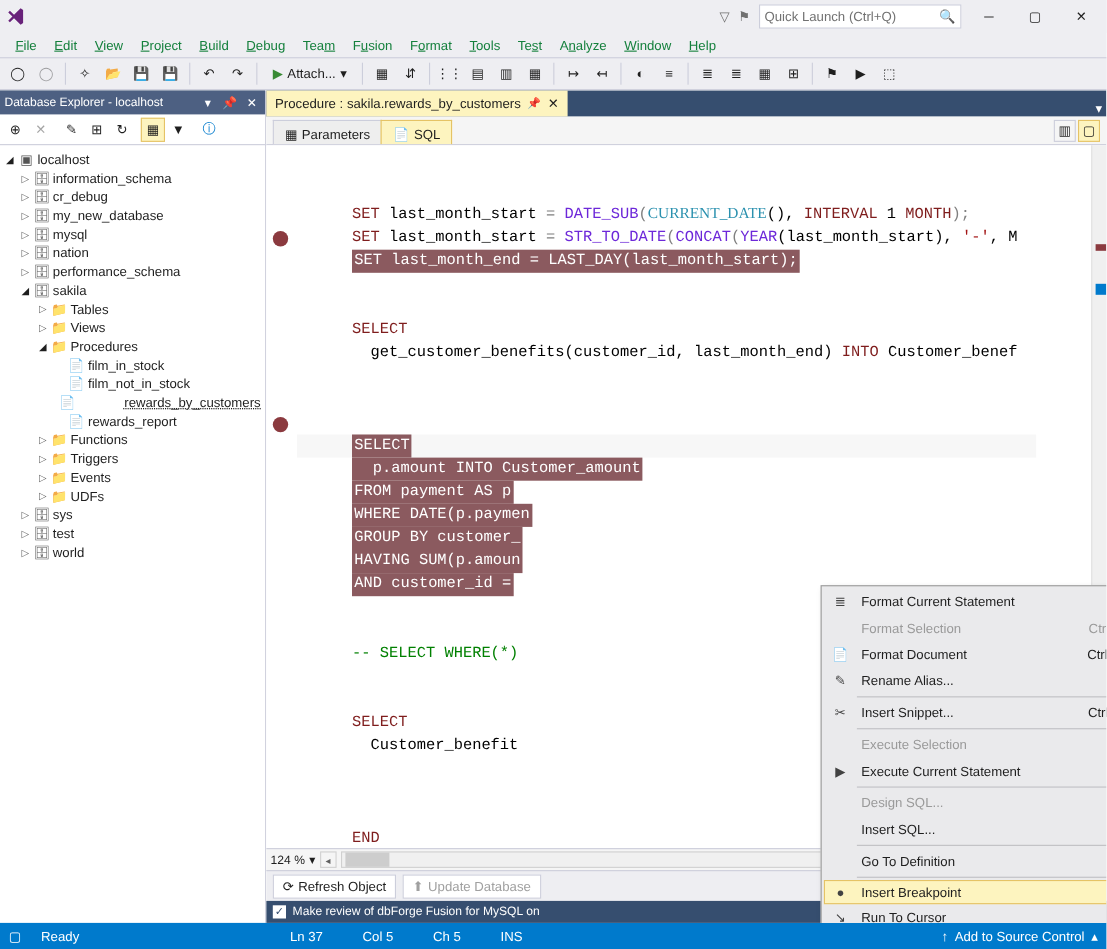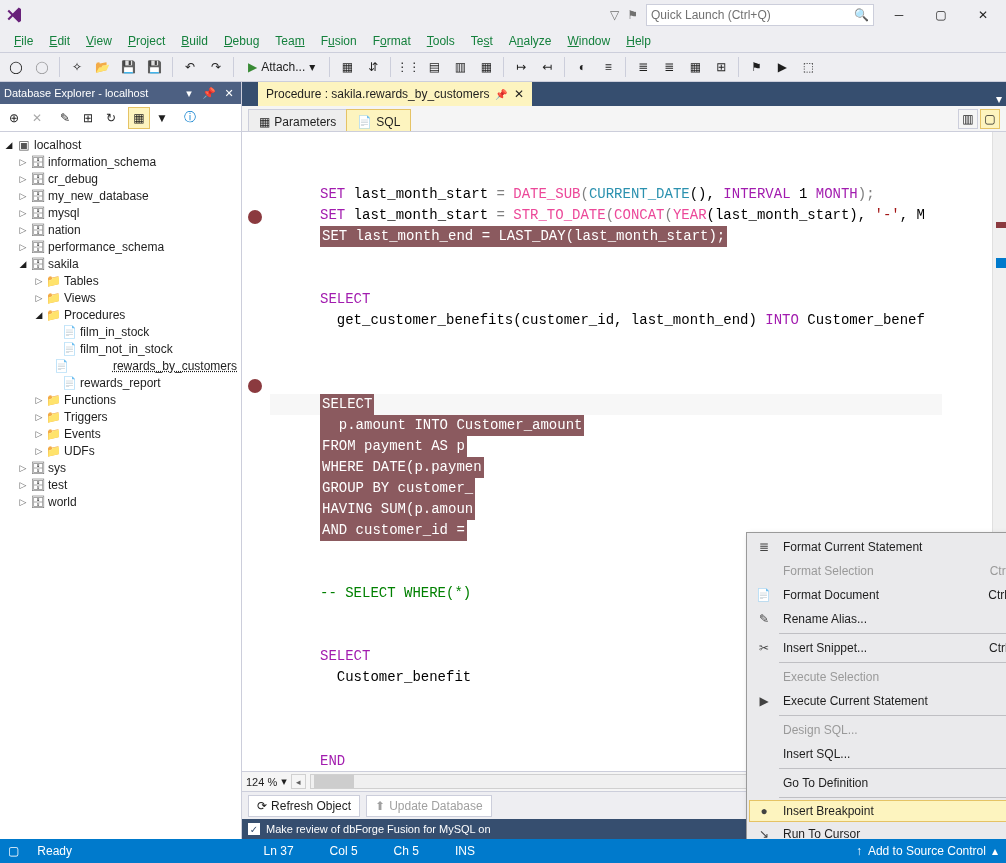--- a/index.html
+++ b/index.html
@@ -2,21 +2,21 @@
 <html><head>
 <meta charset="utf-8">
 <style>
   * { box-sizing: border-box; margin: 0; padding: 0; }
   body { font-family: "Segoe UI", Tahoma, sans-serif; font-size: 12px; background: #eeeef2; color: #1e1e1e; width: 1006px; height: 863px; overflow: hidden; display: flex; flex-direction: column; }
   
   .titlebar { height: 30px; background: #eeeef2; display: flex; align-items: center; padding: 0 6px; gap: 8px; }
   .titlebar .logo { width: 18px; height: 18px; }
   .titlebar .title { flex: 0 0 auto; color: #525252; font-size: 12px; }
   .titlebar .spacer { flex: 1; }
-  .quicklaunch { border: 1px solid #cccedb; background: #fff; height: 22px; width: 228px; display: flex; align-items: center; padding: 0 4px; font-size: 12px; color: #717171; }
+  .quicklaunch { border: 1px solid #cccedb; background: #fff; height: 22px; width: 184px; display: flex; align-items: center; padding: 0 4px; font-size: 12px; color: #717171; }
   .quicklaunch .ql-text { flex:1; }
   .winbtn { width: 34px; height: 22px; display: flex; align-items: center; justify-content: center; }
   
   .menubar { height: 22px; display: flex; align-items: center; padding: 2px 6px; gap: 0; }
   .menubar .menu-item { padding: 2px 8px; color: #15803d; cursor: default; }
   .menubar .menu-item u { text-decoration: underline; }
   
   .toolbar { height: 30px; border-top: 1px solid #cccedb; border-bottom: 1px solid #cccedb; display: flex; align-items: center; padding: 0 4px; gap: 2px; background: #eeeef2; }
   .toolbar .tbtn { width: 24px; height: 24px; display: flex; align-items: center; justify-content: center; border: 1px solid transparent; }
   .toolbar .sep { width: 1px; height: 20px; background: #cccedb; margin: 0 3px; }
@@ -38,42 +38,42 @@
   .tree-row .arrow.exp { color:#1e1e1e; }
   .tree-row .ticon { width:16px; text-align:center; color:#424242; }
   .tree-row.selected { color:#1e1e1e; font-weight:normal; }
   .tree-row.selected .label { text-decoration: underline dotted; margin-left: 42px; }
   .indent-1 { padding-left: 18px; }
   .indent-2 { padding-left: 34px; }
   .indent-3 { padding-left: 50px; }
   
   .editor-area { flex:1; display:flex; flex-direction:column; background:#fff; overflow:hidden; position:relative;}
   .tabstrip { height: 24px; background:#364e6f; display:flex; align-items:flex-end; padding-left:0; }
-  .tab { height:24px; background:#fdf4bf; color:#1e1e1e; display:flex; align-items:center; padding:0 8px; gap:6px; font-size:12px;margin-left:16px; }
+  .tab { height:24px; background:#fdf4bf; color:#1e1e1e; display:flex; align-items:center; padding:0 8px; gap:6px; font-size:12px; }
   .tab .pin { color:#a07b00; font-size:10px;}
   .tab .close { color:#1e1e1e; }
   .tabstrip .tright { margin-left:auto; display:flex; align-items:center; gap:4px; padding-right:4px; color:#fff;}
   
   .subtabs { height:26px; border-bottom:1px solid #cccedb; display:flex; align-items:flex-end; padding:0 6px; gap:0; background:#f5f5f5;}
   .subtab { height:22px; padding:2px 10px 0 10px; display:flex; align-items:center; gap:4px; border:1px solid #cccedb; border-bottom:none; margin-right:-1px; background:#eee; font-size:12px;}
   .subtab.active { background:#fdf4bf; border-color:#e5c365; }
   .subtabs .stright { margin-left:auto; display:flex; gap:2px; align-items:center; padding-bottom:2px;}
   .stright .sbtn { width:20px; height:20px; border:1px solid #cccedb; display:flex; align-items:center; justify-content:center;}
   .stright .sbtn.active { background:#fdf4bf; border-color:#e5c365;}
   
   .code-wrap { flex:1; display:flex; overflow:hidden; position:relative;}
   .gutter { width:28px; background:#fff; border-right:0; position:relative;}
   .bpd { width:14px; height:14px; border-radius:50%; background:#8b3a3f; position:absolute; left:6px;}
   .code { flex:1; background:#fff; font-family: Consolas, 'Courier New', monospace; font-size:14px; line-height:21px; padding: 10px 0 0 50px; white-space:pre; overflow:hidden; color:#000;}
-  .code .kw { color:#a21caf; }
-  .code .fn { color:#ec4899; }
+  .code .kw { color:#7f1d1d; }
+  .code .fn { color:#6d28d9; }
   .code .lit { color:#000; }
   .code .str { color:#a31515; }
   .code .op { color:#808080; }
-  .code .typ { color:#2b91af; }
+  .code .typ { color:#2b91af;font-family:Liberation Serif, serif; }
   .code .hl-line { background:#8b5a5f; color:#fff; display:inline-block; padding:0 2px;}
   .code .sel { background:#8b5a5f; color:#fff; display:inline-block; padding:0 2px;}
   .code .cmt { color:#008000; }
   .code .caret-line { background:#f7f7f7; display:block; width:100%; margin-left:-50px; padding-left:50px;}
   
   .overview { width:14px; background:#f0f0f0; border-left:1px solid #e0e0e0; position:relative;}
   .ov-mark { position:absolute; right:0; width:10px; height:6px; background:#8b3a3f;}
   .ov-mark.blue { background:#007acc; height:10px;}
   
   .zoombar { height:20px; display:flex; align-items:center; border-top:1px solid #cccedb; background:#f5f5f5; padding:0 4px; gap:4px; font-size:11px;}

